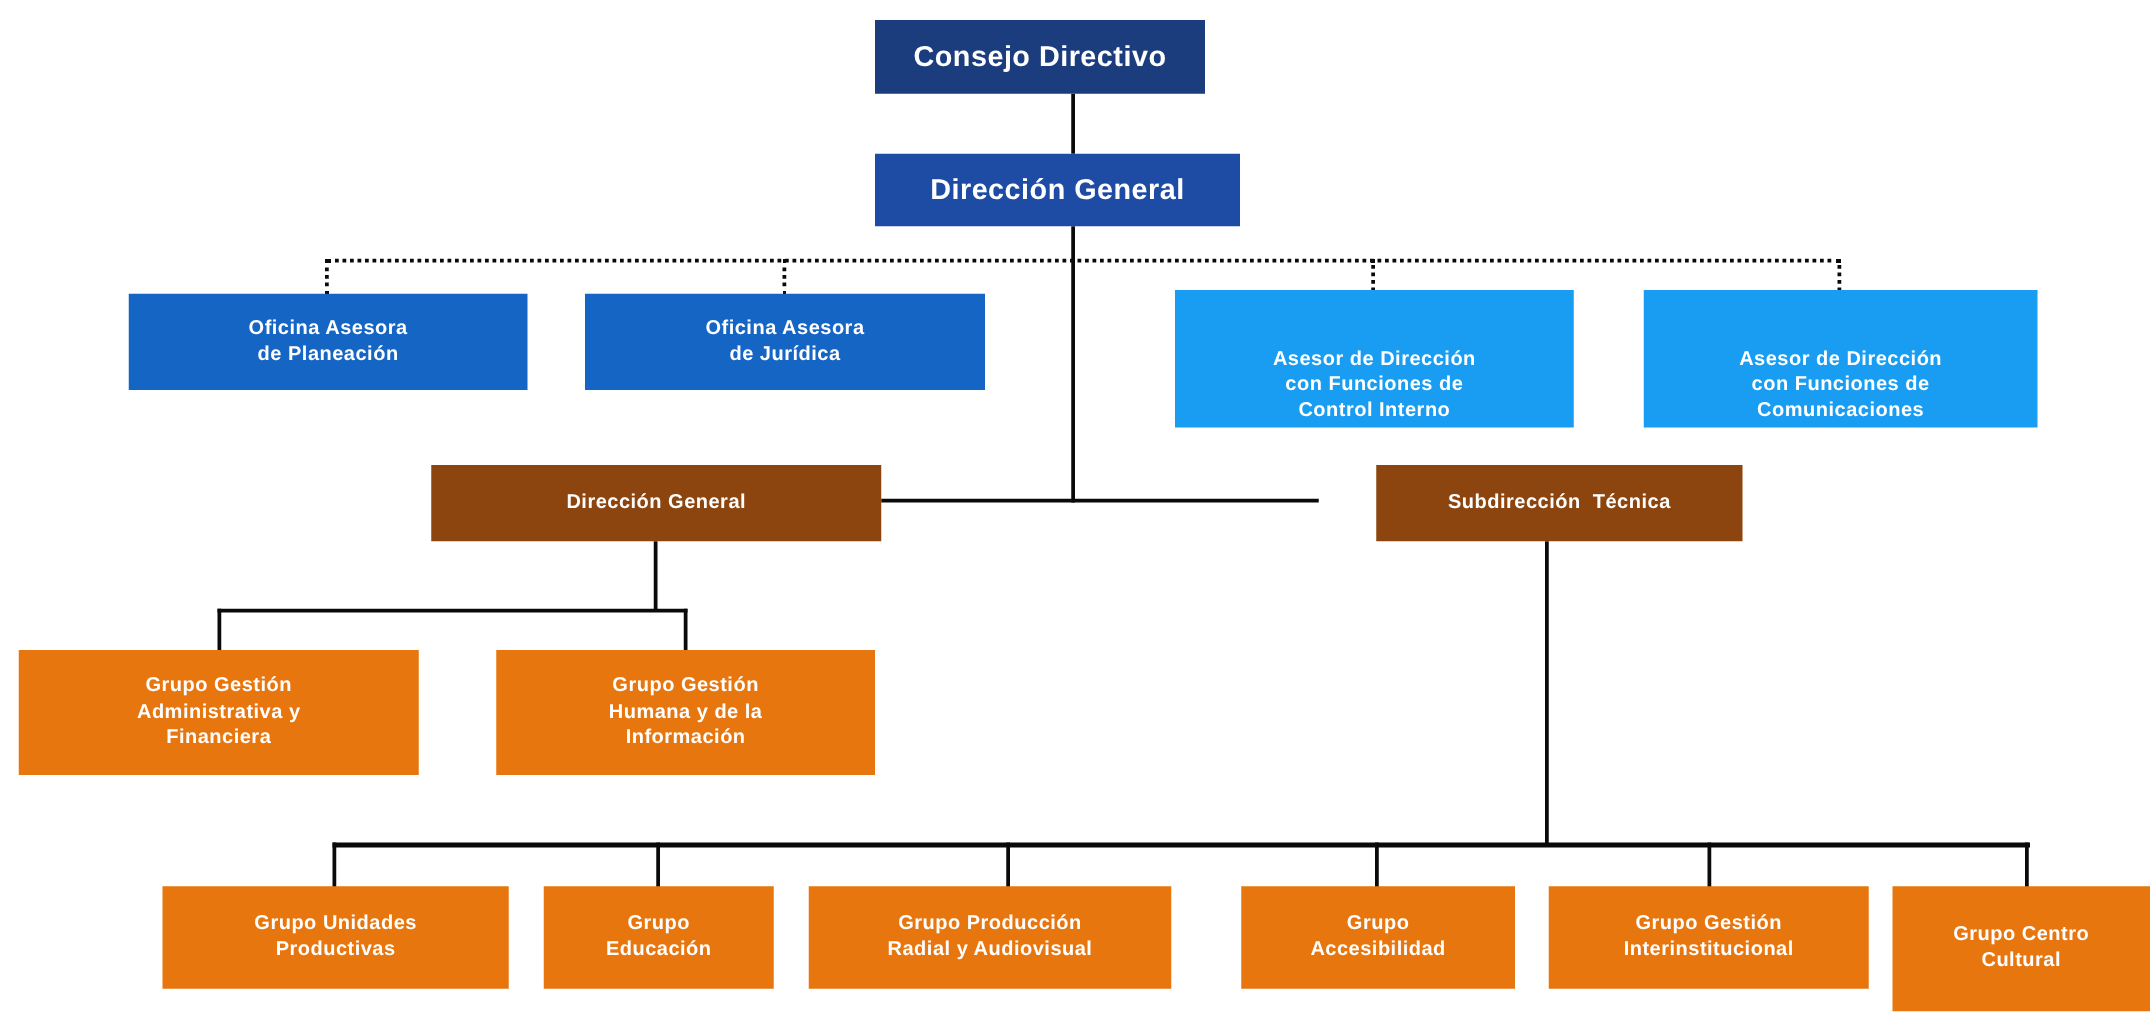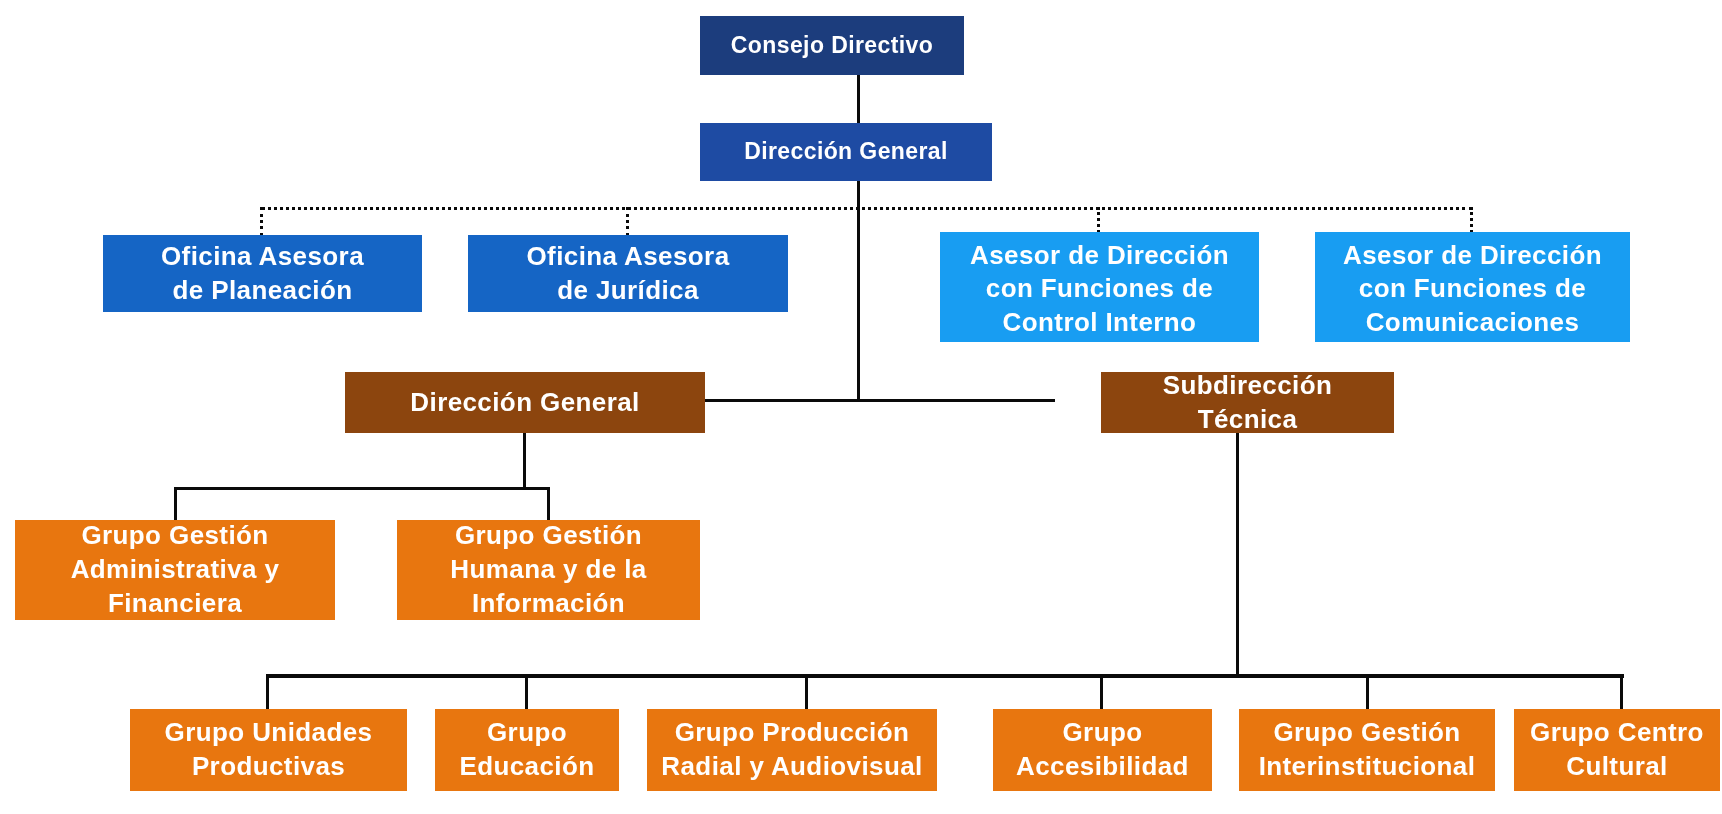--- a/index.html
+++ b/index.html
@@ -3,21 +3,21 @@
 <meta charset="utf-8">
 <title>Organigrama</title>
 <style>
   html,body{margin:0;padding:0;background:#ffffff;}
   .canvas{
     position:relative;width:1722px;height:814px;background:#ffffff;
     font-family:"Liberation Sans", sans-serif;overflow:hidden;
   }
   .node{
     position:absolute;display:flex;align-items:center;justify-content:center;
-    color:#ffffff;font-weight:700;text-align:center;font-size:26px;
+    color:#ffffff;font-weight:700;text-align:center;font-size:16px;
     letter-spacing:0.4px;line-height:1.3;box-sizing:border-box;padding:2px 6px;
   }
   .node .label{white-space:pre-wrap;}
   .lvl1{font-size:23px;}
   .navy  {background:#1C3D7D;}
   .royal {background:#1E4BA3;}
   .blue  {background:#1565C5;}
   .sky   {background:#189DF2;align-items:flex-end;}
   .brown {background:#8C450E;}
   .orange{background:#E8760F;}
@@ -121,18 +121,18 @@
   <div class="node orange" style="left:993px;top:709px;width:219px;height:82px">
     <span class="label">Grupo
 Accesibilidad</span>
   </div>
 
   <div class="node orange" style="left:1239px;top:709px;width:256px;height:82px">
     <span class="label">Grupo Gestión
 Interinstitucional</span>
   </div>
 
-  <div class="node orange" style="left:1514px;top:709px;width:206px;height:82px">
+  <div class="node orange" style="left:1514px;top:709px;width:206px;height:100px">
     <span class="label">Grupo Centro
 Cultural</span>
   </div>
 
 </div>
 
 </body></html>

